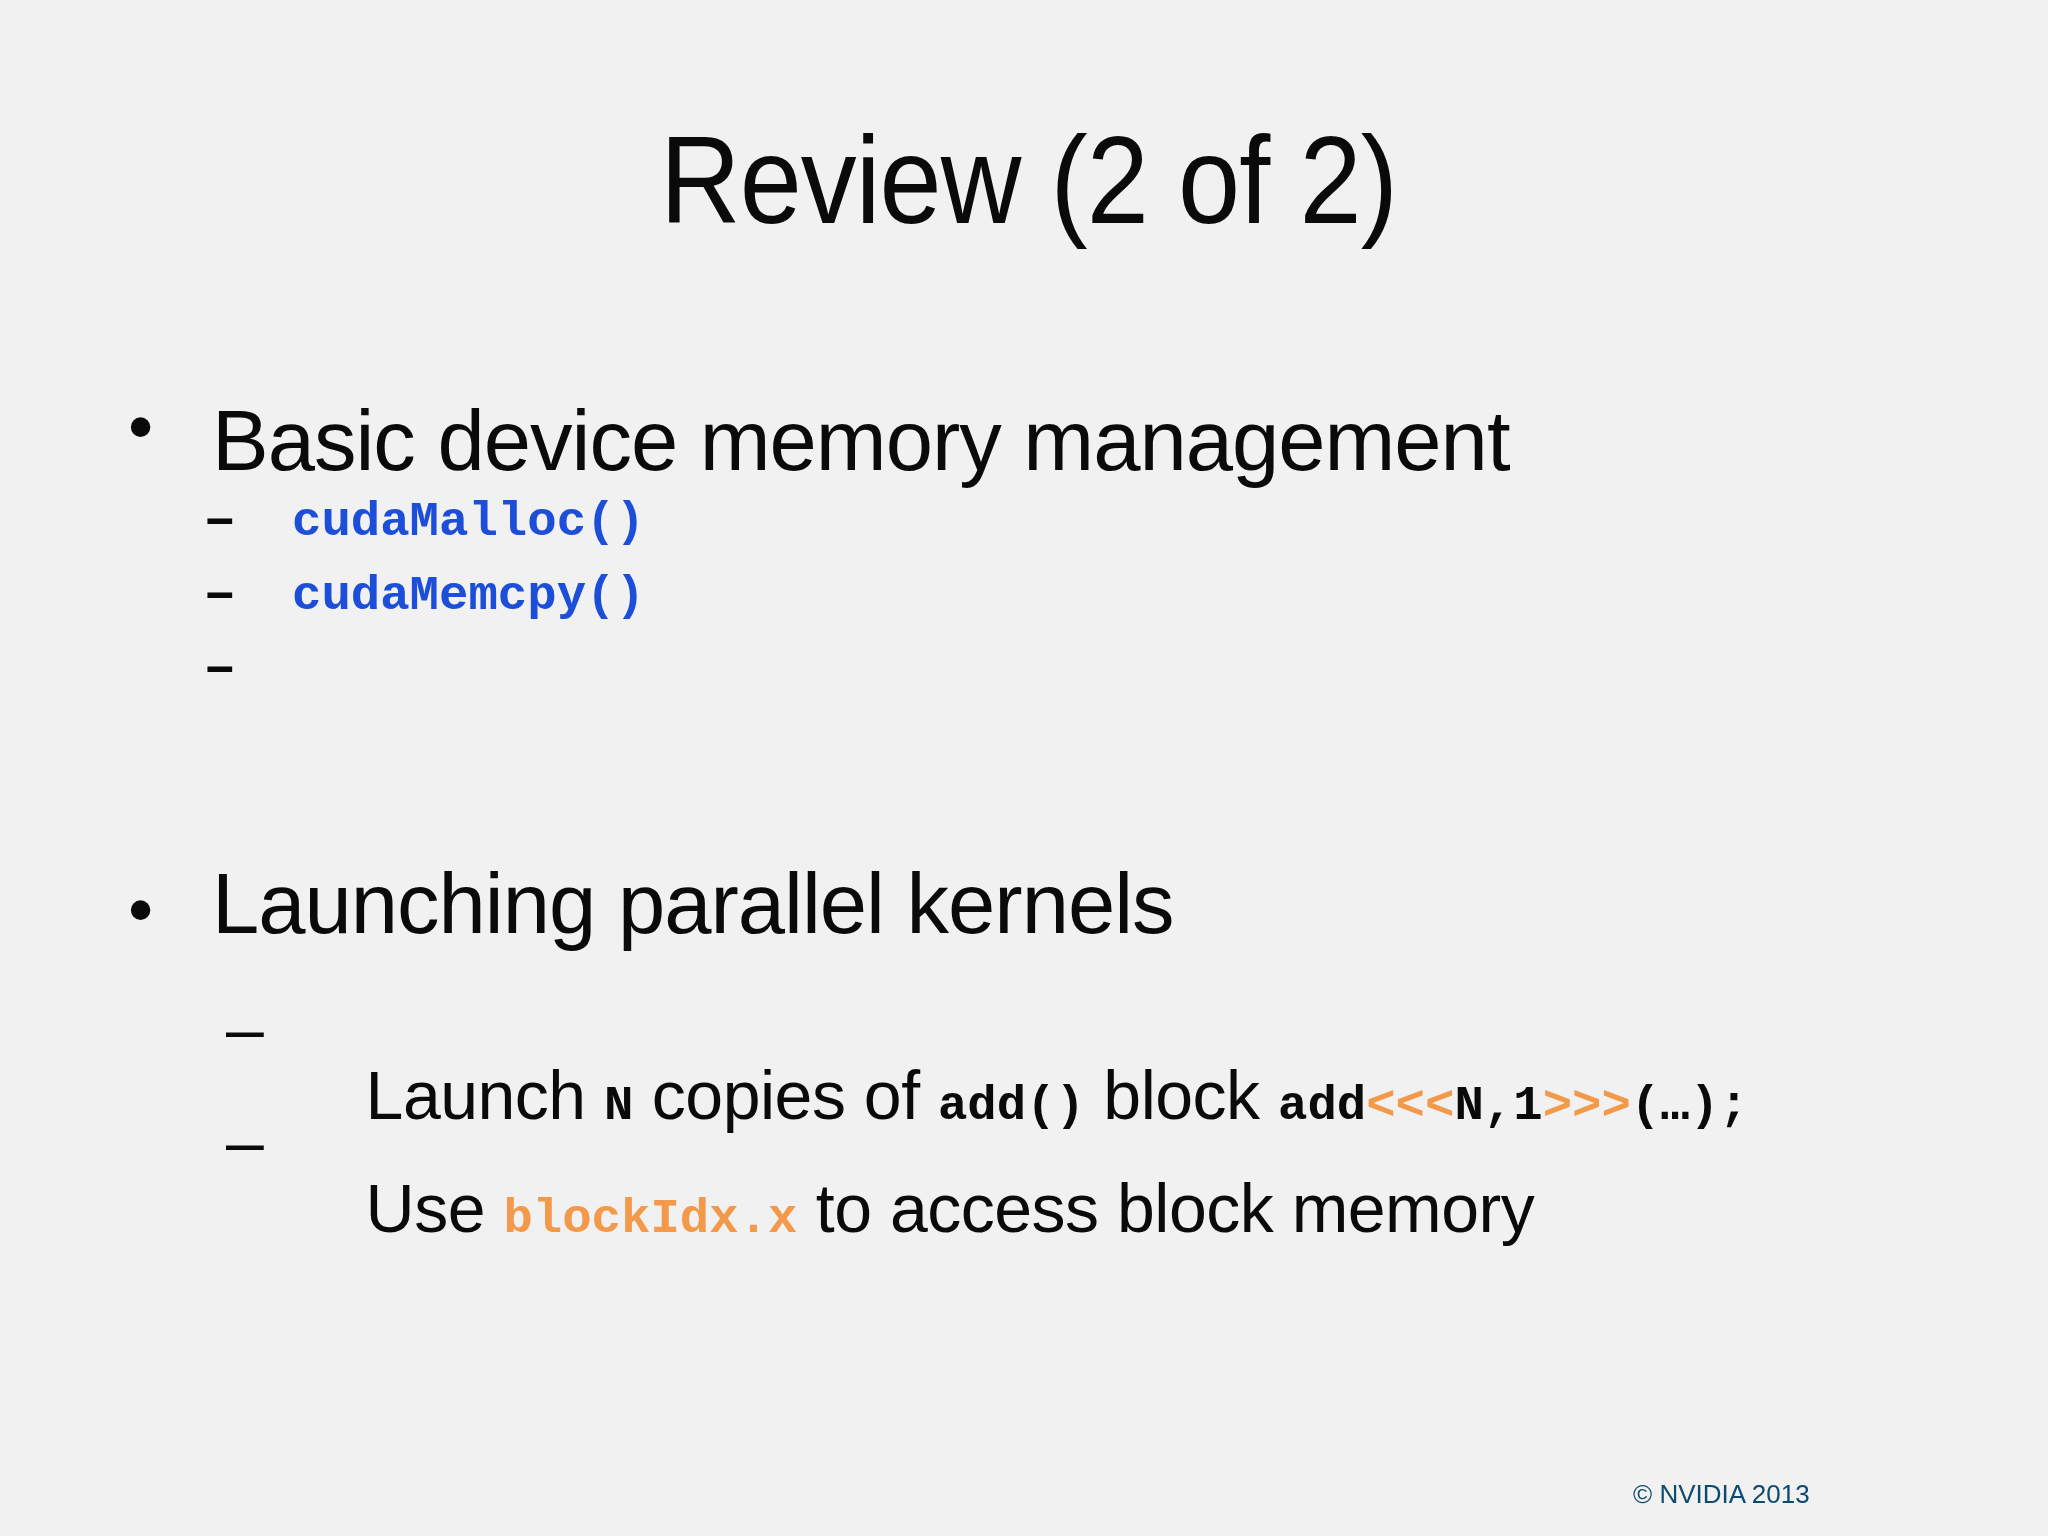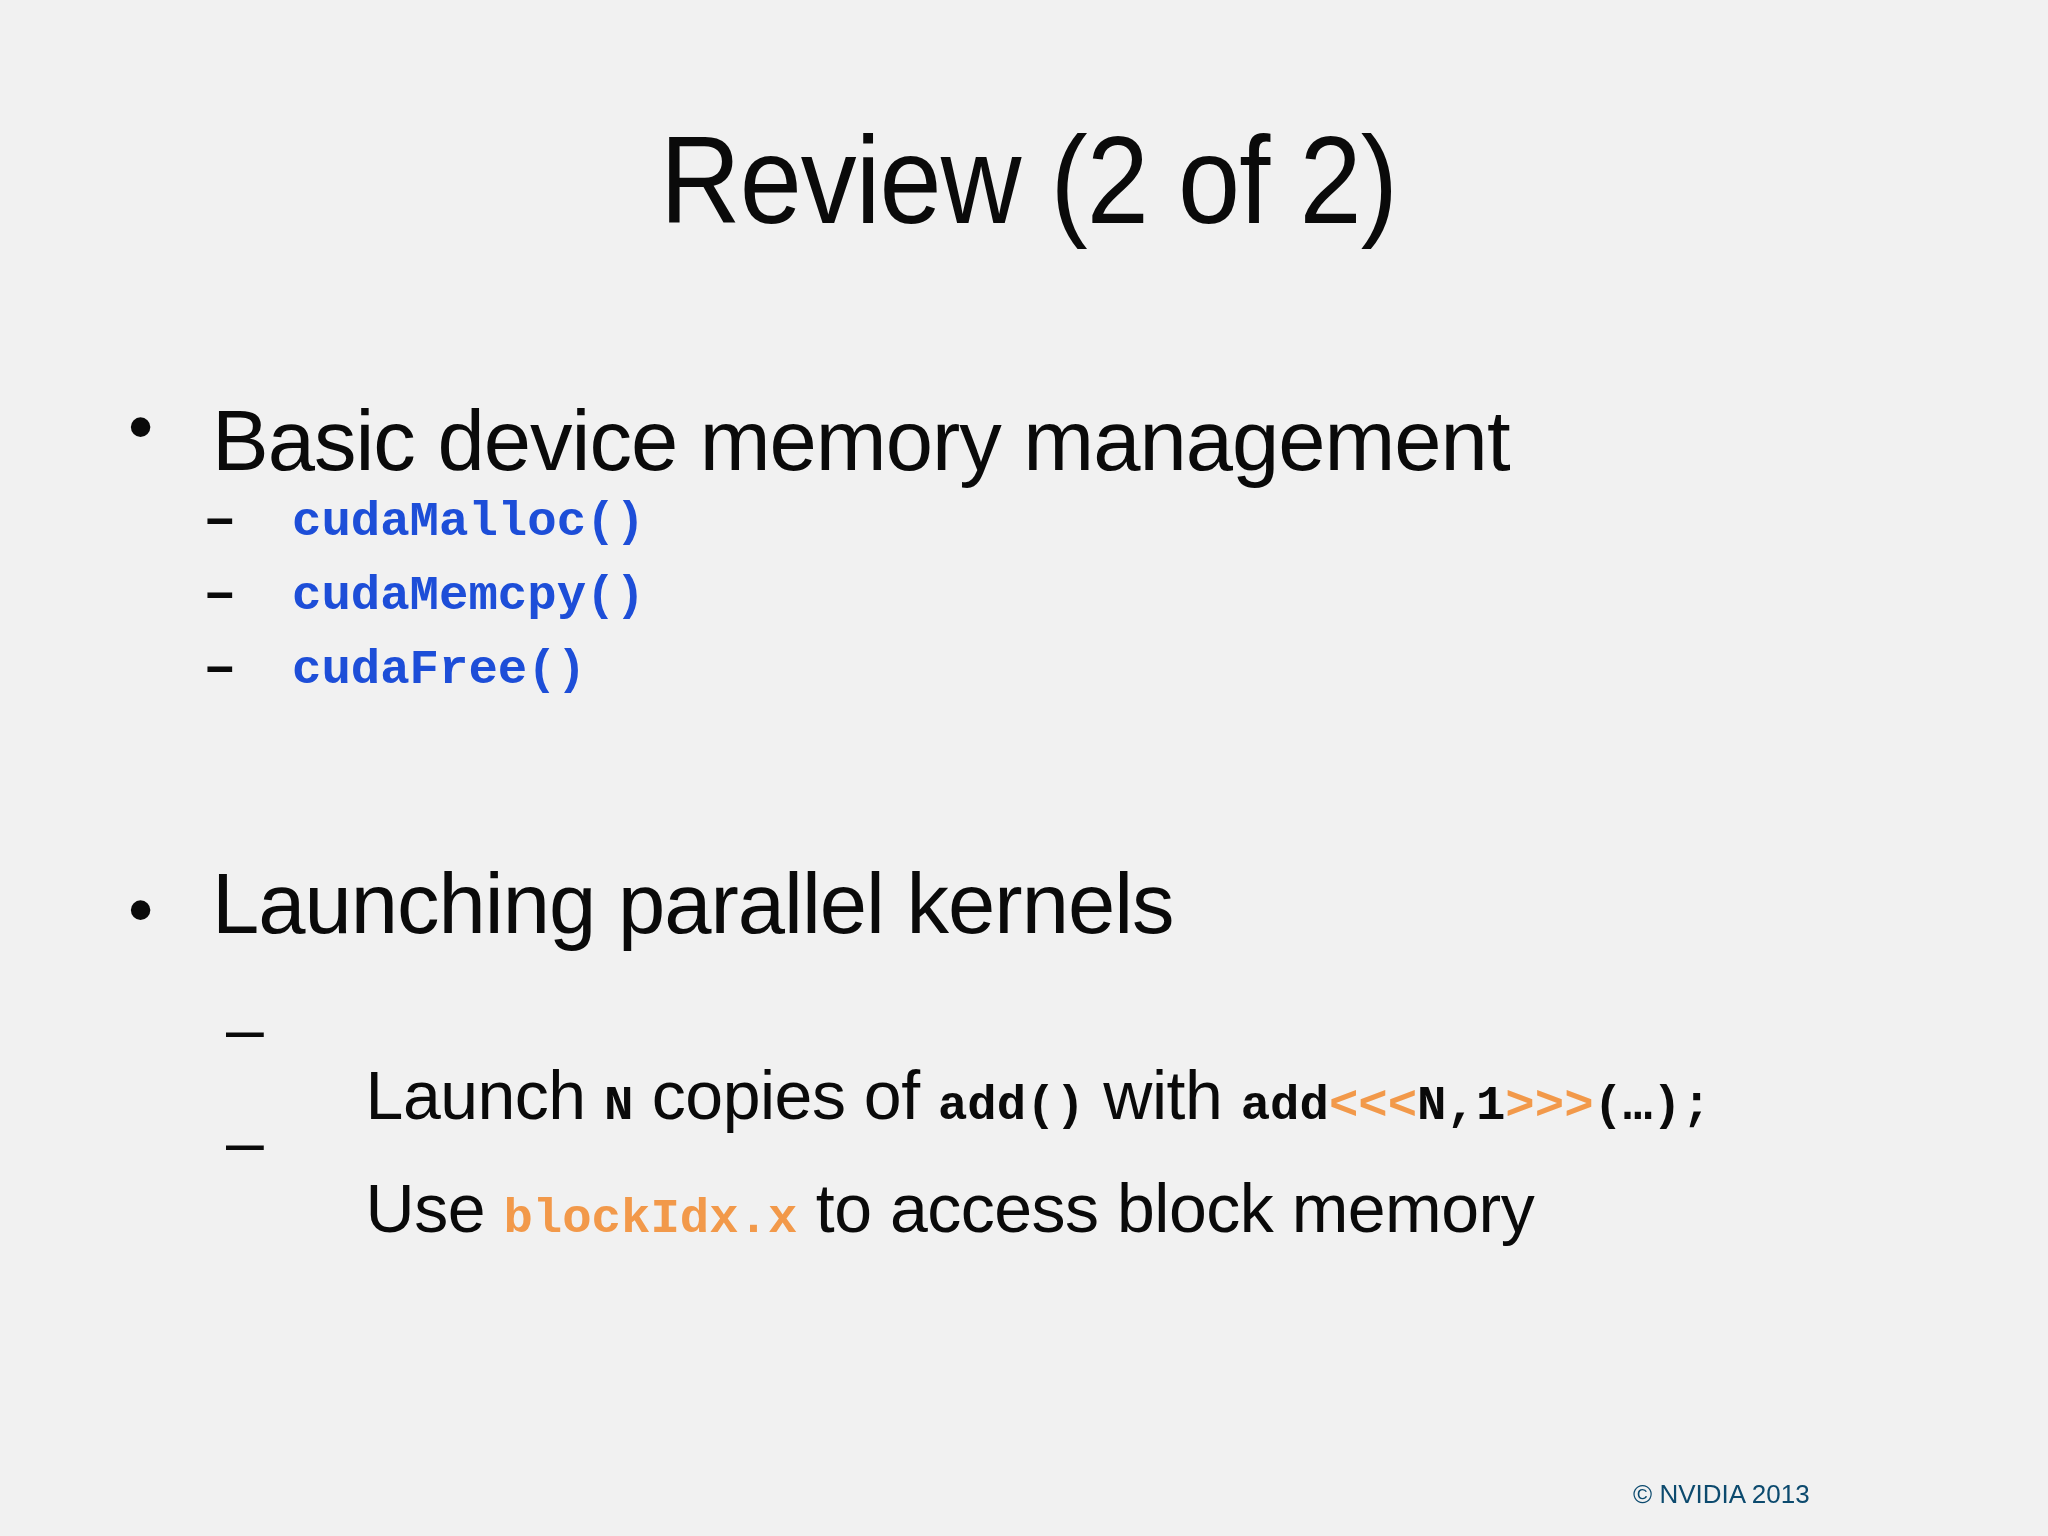--- a/index.html
+++ b/index.html
@@ -90,28 +90,27 @@
   <span class="dot" id="dot1">•</span>
   <div class="b-head" id="head1">Basic device memory management</div>
 
   <span class="dash-code" id="dashc1">–</span>
   <div class="code-line" id="code1">cudaMalloc()</div>
 
   <span class="dash-code" id="dashc2">–</span>
   <div class="code-line" id="code2">cudaMemcpy()</div>
 
   <span class="dash-code" id="dashc3">–</span>
-  <div class="code-line" id="code3">cudaFree()</div>
 
   <span class="dot" id="dot2">•</span>
   <div class="b-head" id="head2">Launching parallel kernels</div>
 
   <span class="dash-text" id="dasht1">–</span>
   <div class="line" id="line1">
-    <span>Launch </span><span class="seg-mono">N</span><span> copies of </span><span class="seg-mono">add()</span><span> with </span><span class="seg-mono">add</span><span class="seg-mono seg-orange">&lt;&lt;&lt;</span><span class="seg-mono">N,1</span><span class="seg-mono seg-orange">&gt;&gt;&gt;</span><span class="seg-mono">(…);</span>
+    <span>Launch </span><span class="seg-mono">N</span><span> copies of </span><span class="seg-mono">add()</span><span> block </span><span class="seg-mono">add</span><span class="seg-mono seg-orange">&lt;&lt;&lt;</span><span class="seg-mono">N,1</span><span class="seg-mono seg-orange">&gt;&gt;&gt;</span><span class="seg-mono">(…);</span>
   </div>
 
   <span class="dash-text" id="dasht2">–</span>
   <div class="line" id="line2">
     <span>Use </span><span class="seg-mono seg-orange">blockIdx.x</span><span> to access block memory</span>
   </div>
 
   <div class="footer">© NVIDIA 2013</div>
 
 </div>

